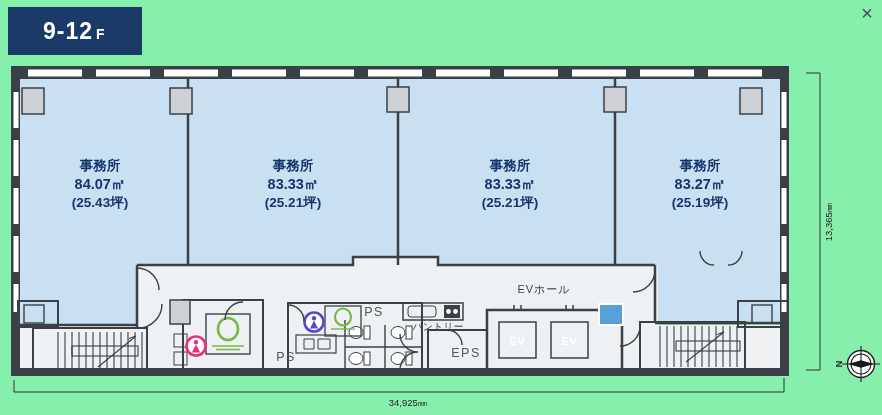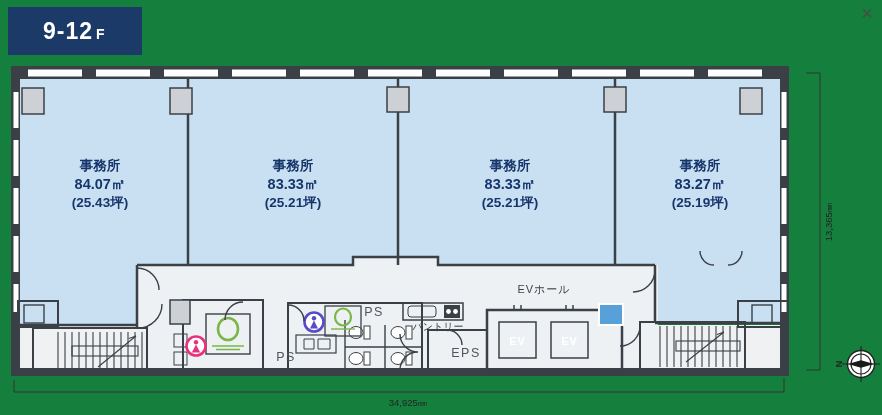--- a/index.html
+++ b/index.html
@@ -1,16 +1,16 @@
 <!DOCTYPE html>
 <html><head>
 <meta charset="utf-8">
 <style>
   html,body{margin:0;padding:0;background:#fff;}
-  .stage{position:relative;width:882px;height:415px;background:#15803d;overflow:hidden;
+  .stage{position:relative;width:882px;height:415px;background:#86efac;overflow:hidden;
          font-family:"Liberation Sans",sans-serif;}
   svg{position:absolute;left:0;top:0;}
   text{font-family:"Liberation Sans","DejaVu Sans",sans-serif;}
   .t-badge{font-size:23px;font-weight:700;fill:#ffffff;letter-spacing:1px;}
   .t-badge-f{font-size:14px;font-weight:700;fill:#ffffff;}
   .t-close{font-size:20px;fill:#4a4a4a;}
   .t-office{font-size:13.5px;font-weight:700;fill:#17356b;text-anchor:middle;}
   .t-office-num{font-size:14.5px;}
   .t-core{font-size:11px;fill:#3d444b;text-anchor:middle;letter-spacing:1px;}
   .t-ps{font-size:12.5px;fill:#50565c;text-anchor:middle;letter-spacing:1.5px;}

